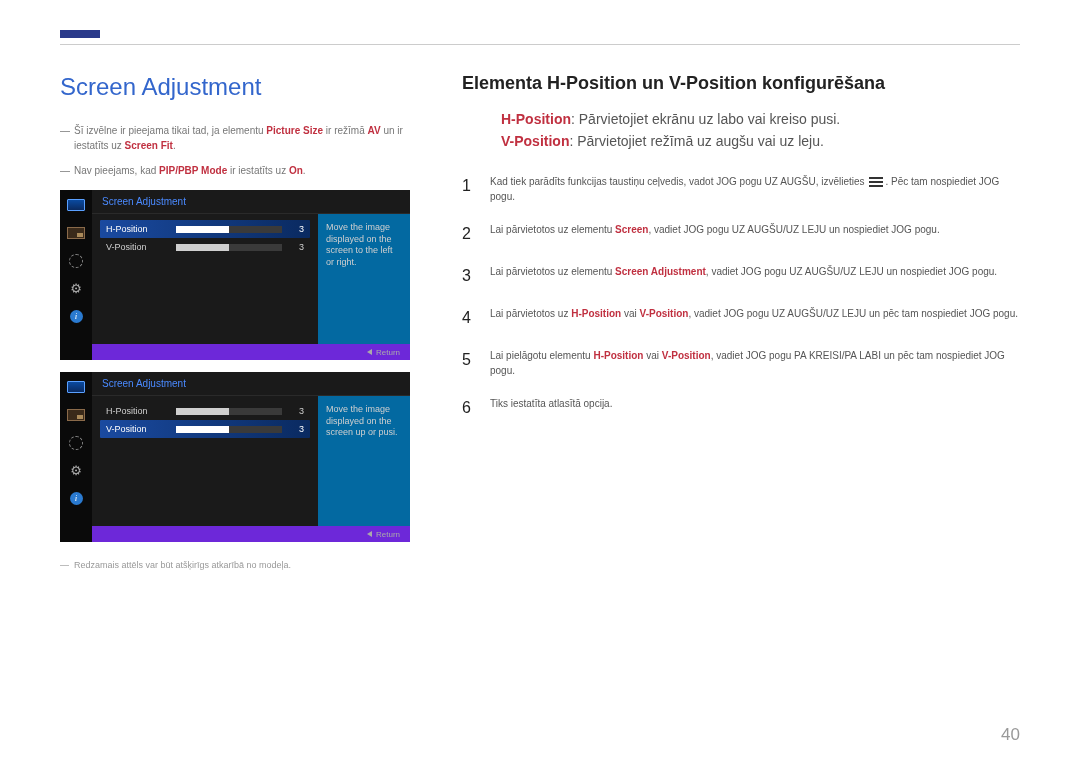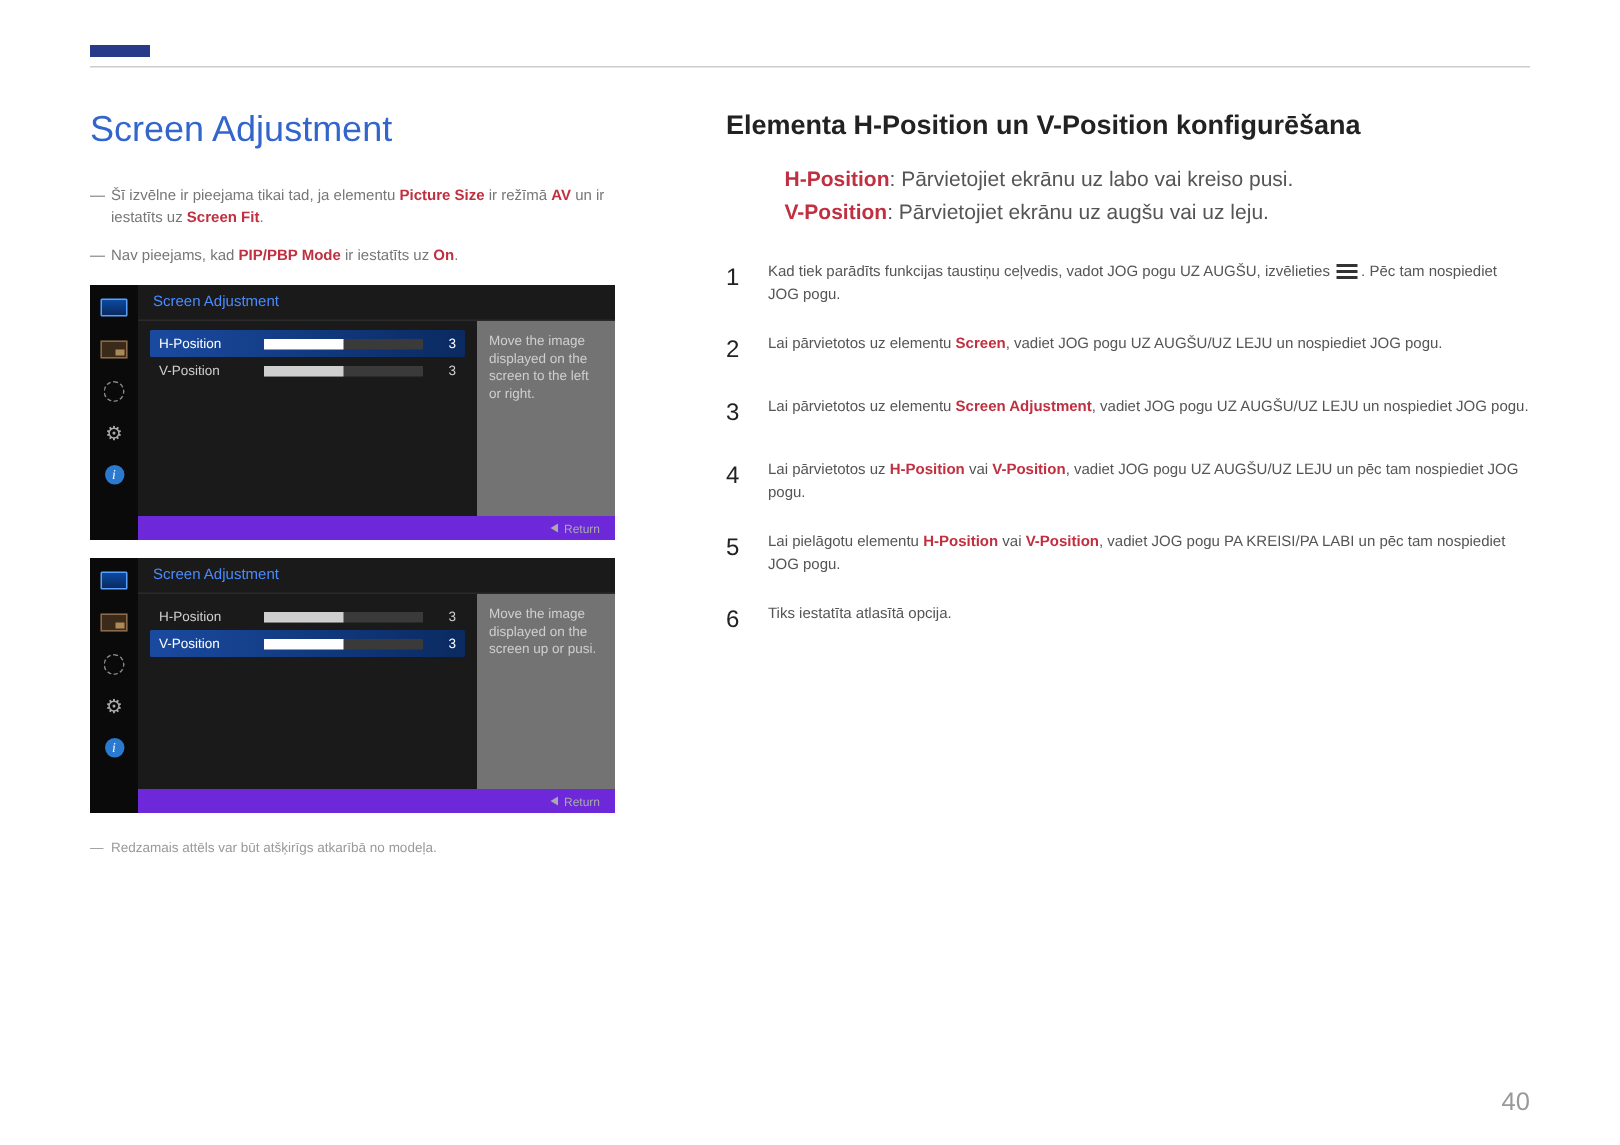--- a/index.html
+++ b/index.html
@@ -7,21 +7,21 @@
     width: 1080px;
     height: 763px;
     background: #fff;
     font-family: Arial, Helvetica, sans-serif;
     color: #5a5a5a;
     position: relative;
   }
   .page { padding: 30px 60px 0 60px; }
   .topmark { width: 40px; height: 8px; background: #2a3a8a; margin-bottom: 6px; }
   .toprule { width: 100%; height: 1px; background: #ccc; margin-bottom: 28px; }
-  .columns { display: flex; gap: 54px; }
+  .columns { display: flex; gap: 32px; }
   .col-left { width: 370px; }
   .col-right { flex: 1; }
   .section-title { font-size: 24px; color: #3366cc; font-weight: normal; margin-bottom: 22px; }
   .h2 { font-size: 18px; color: #222; font-weight: bold; margin-bottom: 14px; }
   .note { font-size: 10px; line-height: 1.5; color: #777; margin-bottom: 10px; position: relative; padding-left: 14px; }
   .note .dash { position: absolute; left: 0; top: 0; }
   .hl-red { color: #c03040; font-weight: bold; }
   .indent { margin-left: 14px; font-size: 10px; color: #777; line-height: 1.5; margin-bottom: 8px; }
   .footnote { font-size: 9px; color: #999; margin-top: 18px; padding-left: 14px; position: relative; }
   .footnote .dash { position: absolute; left: 0; top: 0; }
@@ -50,21 +50,21 @@
   .osd-header { padding: 6px 10px; color: #4a8aff; font-size: 10px; border-bottom: 1px solid #2a2a2a; }
   .osd-body { flex: 1; display: flex; }
   .osd-list { flex: 1; padding: 6px 8px; }
   .osd-row { display: flex; align-items: center; gap: 8px; padding: 3px 6px; height: 18px; border-radius: 1px; }
   .osd-row.sel { background: linear-gradient(90deg, #1a4aa0, #0a2a60); color: #fff; }
   .osd-row .lab { width: 62px; }
   .osd-row .bar { flex: 1; height: 7px; background: #3a3a3a; position: relative; }
   .osd-row .bar .fill { position: absolute; left: 0; top: 0; bottom: 0; background: #cfcfcf; }
   .osd-row.sel .bar .fill { background: #fff; }
   .osd-row .val { width: 14px; text-align: right; }
-  .osd-hint { width: 92px; padding: 8px 8px; background: #737373; font-size: 9px; line-height: 1.3; color: #cfcfcf; }
+  .osd-hint { width: 92px; padding: 8px 8px; background: #0369a1; font-size: 9px; line-height: 1.3; color: #cfcfcf; }
   .osd-foot { height: 16px; background: #6d28d9; display: flex; justify-content: flex-end; align-items: center; padding: 0 10px; gap: 4px; font-size: 8px; color: #aaa; }
   .osd-foot .tri { width: 0; height: 0; border-top: 3px solid transparent; border-bottom: 3px solid transparent; border-right: 5px solid #aaa; }
 </style>
 </head>
 <body>
 
 <div class="page">
   <div class="topmark"></div>
   <div class="toprule"></div>
 
@@ -169,21 +169,21 @@
 
       <div class="footnote">
         <span class="dash">―</span>
         <span>Redzamais attēls var būt atšķirīgs atkarībā no modeļa.</span>
       </div>
     </div>
 
     <div class="col-right">
       <div class="h2">Elementa H-Position un V-Position konfigurēšana</div>
       <div class="kvline"><span class="hl-red">H-Position</span><span>: Pārvietojiet ekrānu uz labo vai kreiso pusi.</span></div>
-      <div class="kvline"><span class="hl-red">V-Position</span><span>: Pārvietojiet ekrānu uz augšu vai uz leju.</span></div>
+      <div class="kvline"><span class="hl-red">V-Position</span><span>: Pārvietojiet režīmā uz augšu vai uz leju.</span></div>
 
       <ol class="steps">
         <li class="step">
           <span class="stepnum">1</span>
           <span><span>Kad tiek parādīts funkcijas taustiņu ceļvedis, vadot JOG pogu UZ AUGŠU, izvēlieties </span><span class="menu-icon"></span><span>. Pēc tam nospiediet JOG pogu.</span></span>
         </li>
         <li class="step">
           <span class="stepnum">2</span>
           <span><span>Lai pārvietotos uz elementu </span><span class="hl-red">Screen</span><span>, vadiet JOG pogu UZ AUGŠU/UZ LEJU un nospiediet JOG pogu.</span></span>
         </li>

